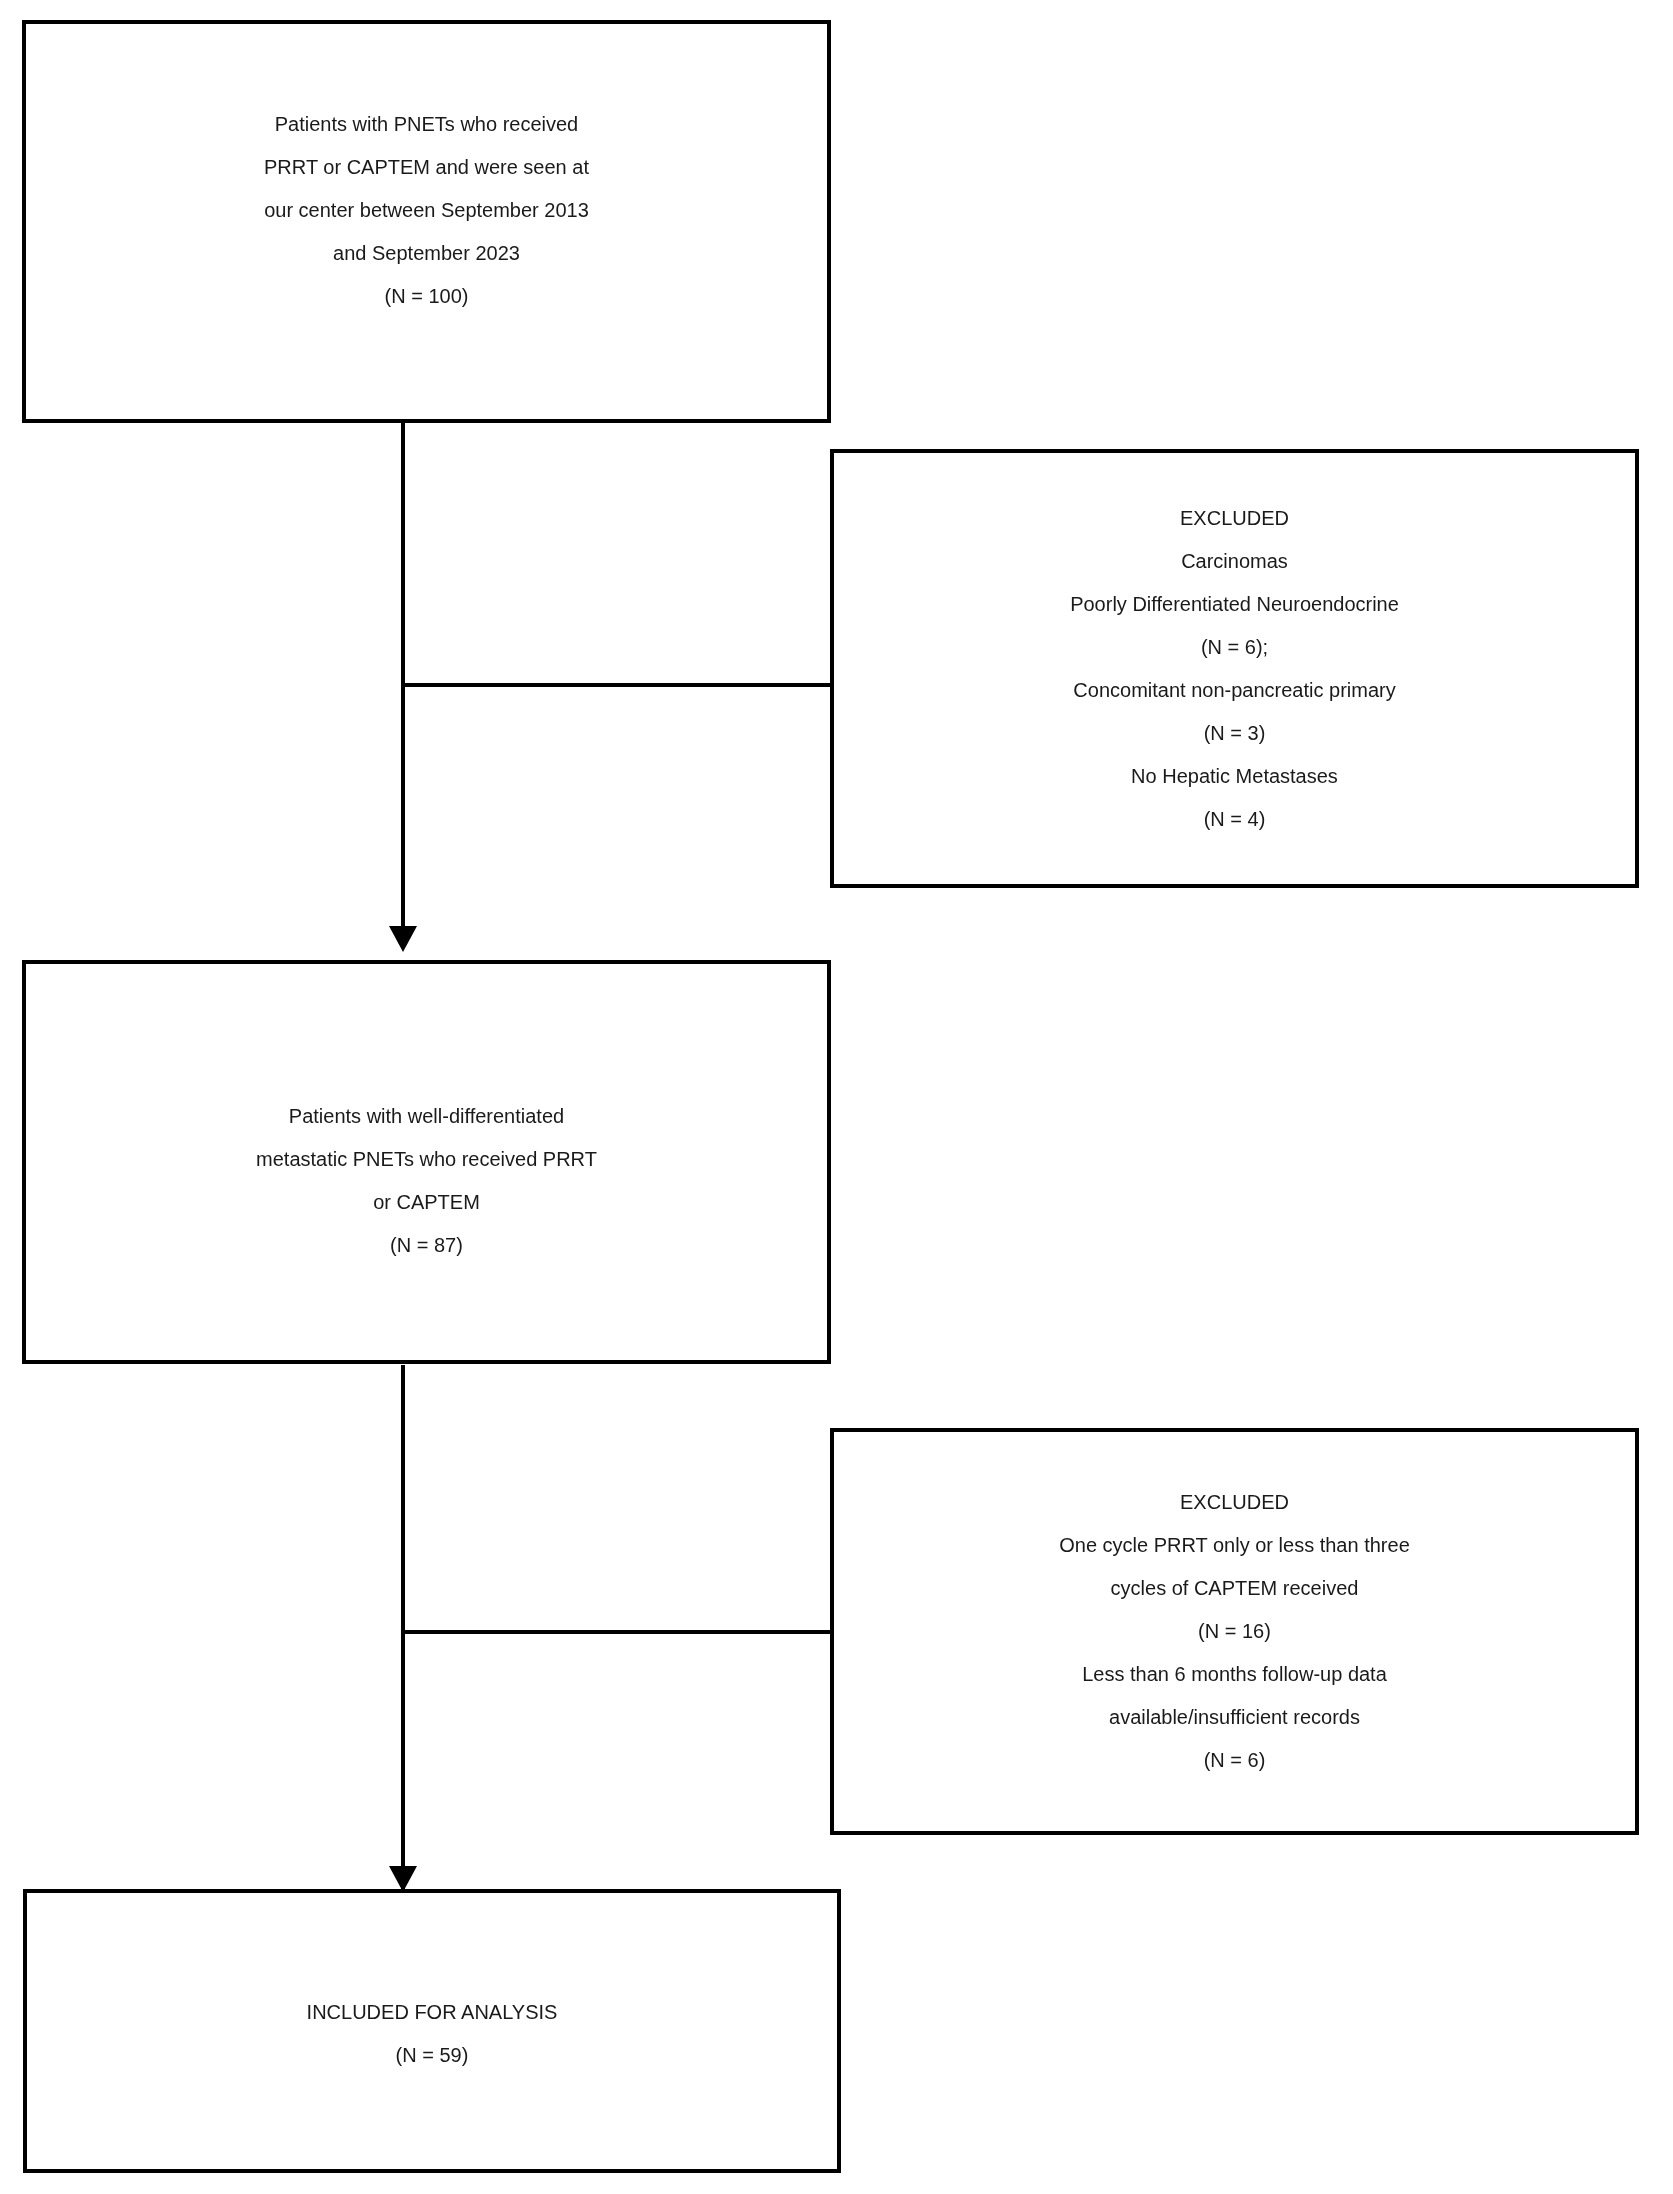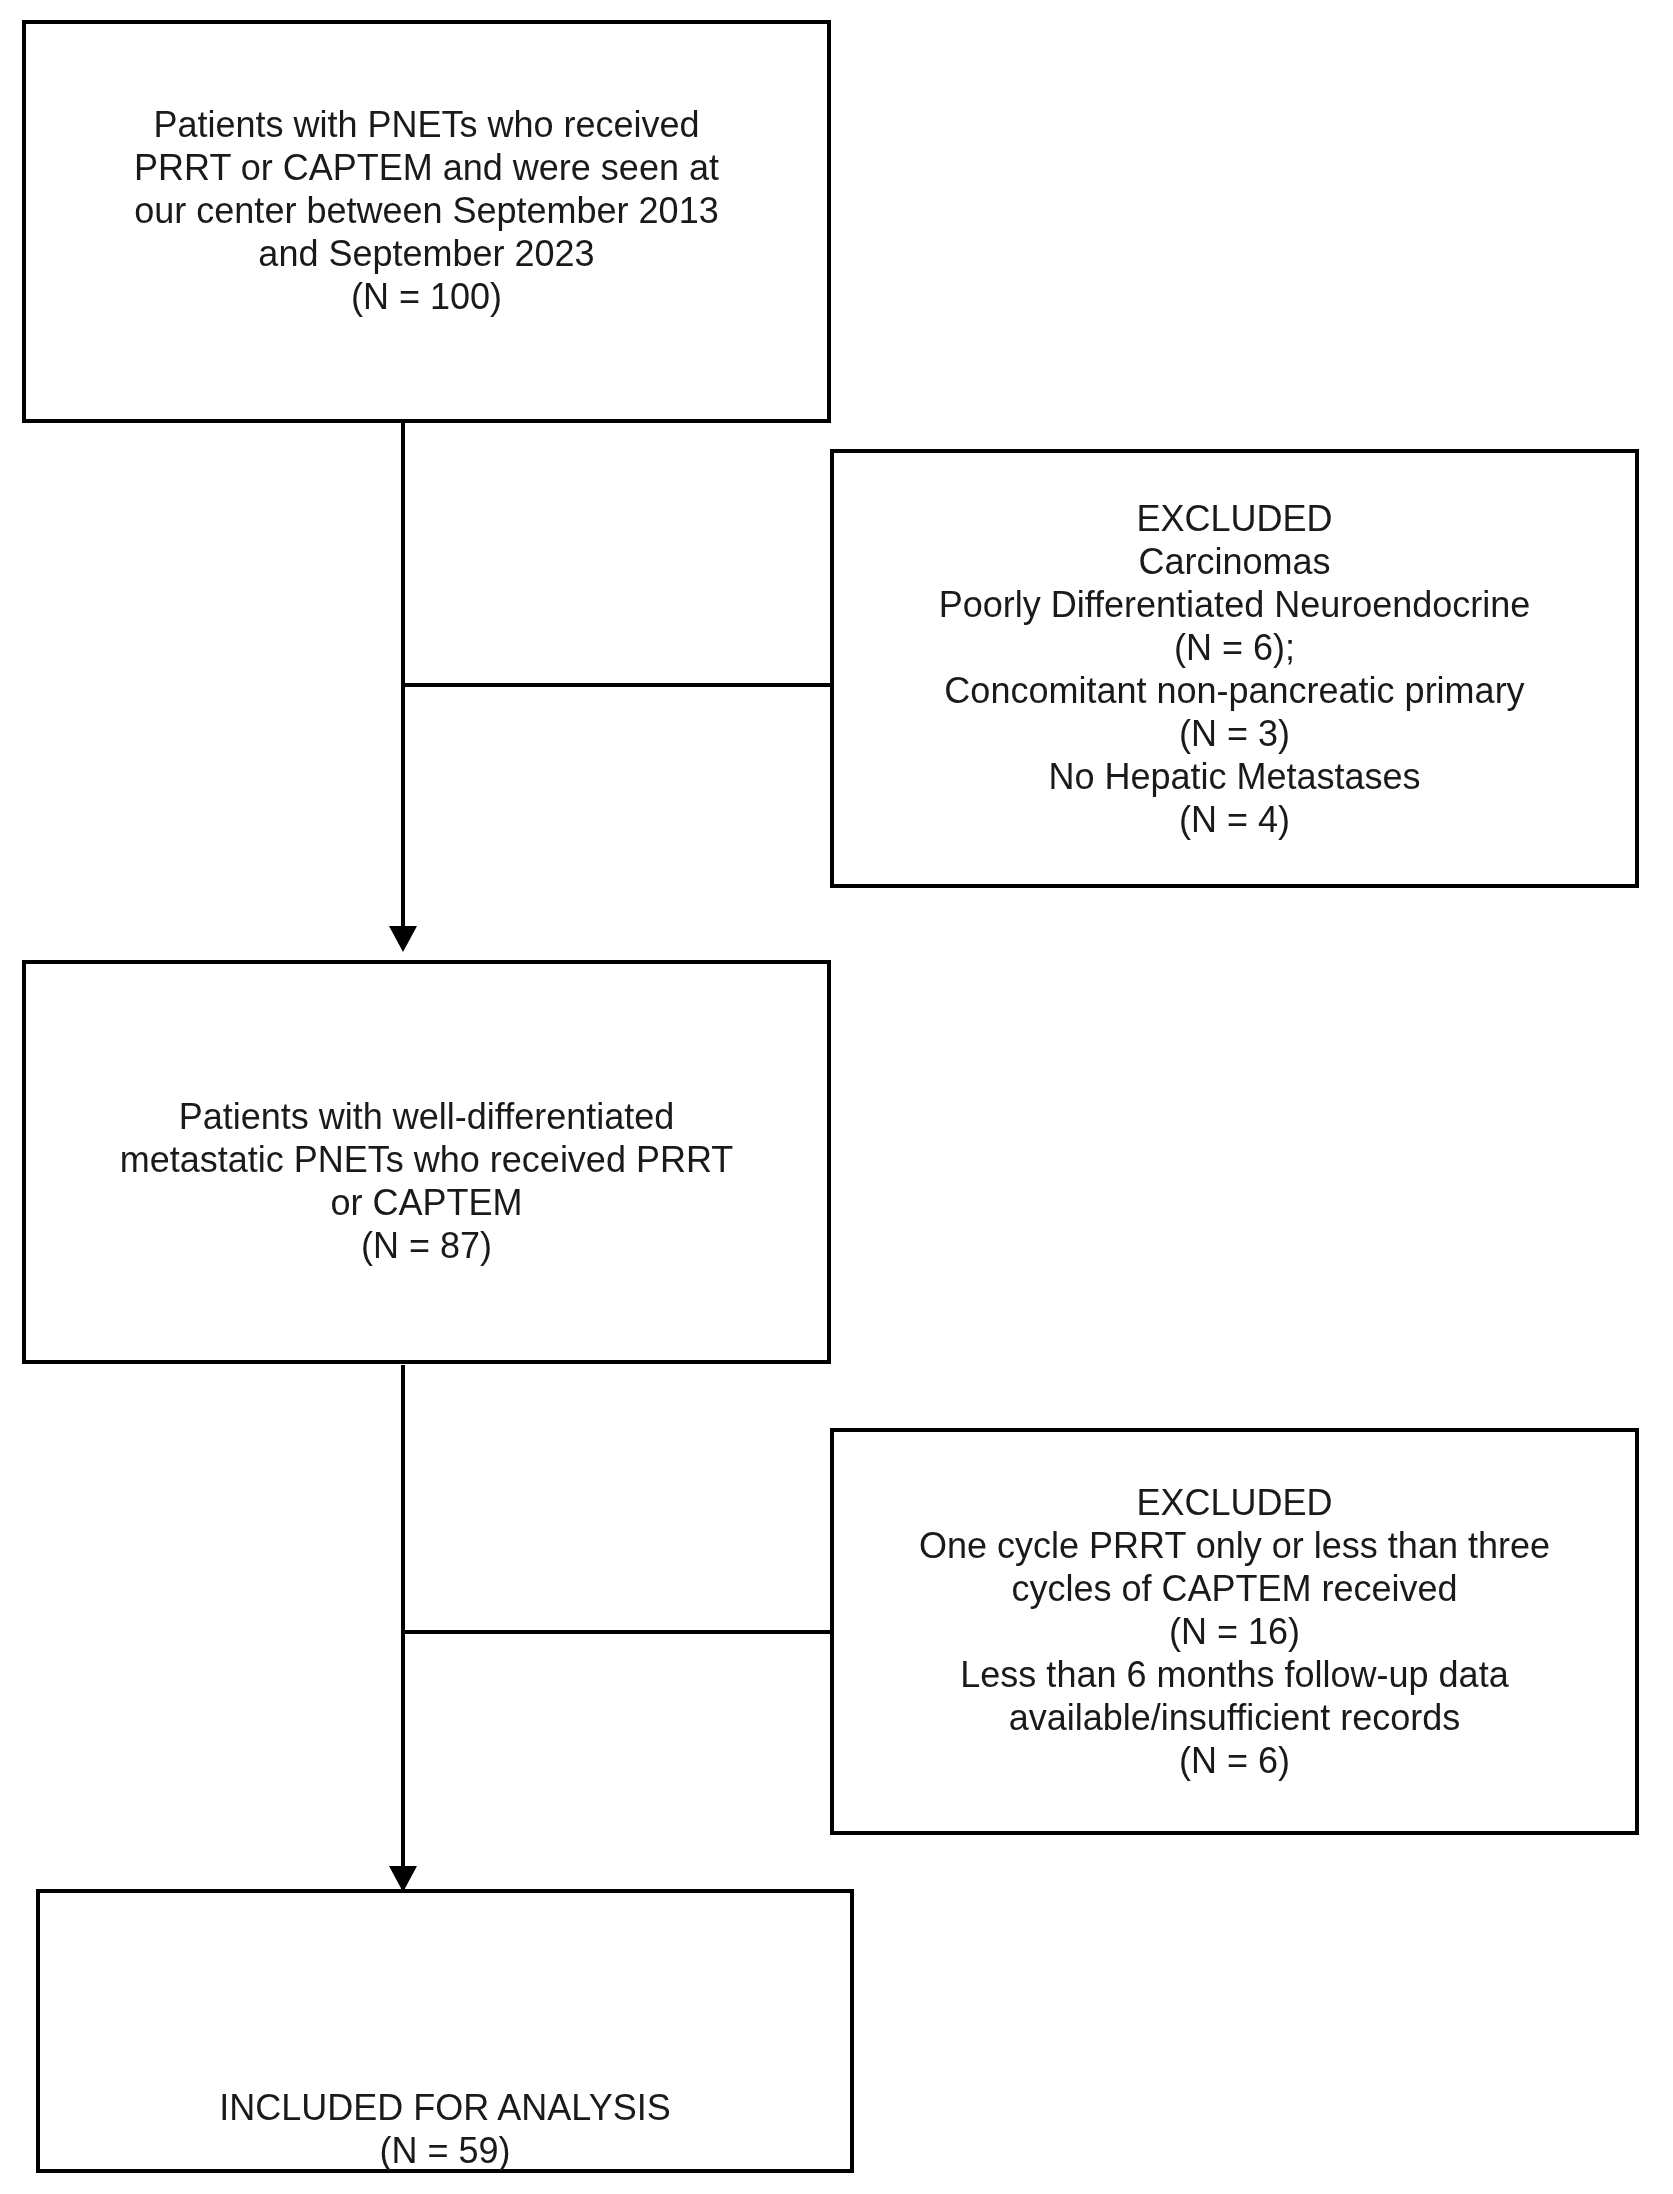--- a/index.html
+++ b/index.html
@@ -26,33 +26,33 @@
     border: 4.3px solid #000000;
     background: #ffffff;
     display: flex;
     flex-direction: column;
     align-items: center;
     justify-content: center;
     text-align: center;
   }
   .node .line {
     display: block;
-    font-size: 36px;
+    font-size: 20px;
     line-height: 43px;
     letter-spacing: 0px;
     white-space: pre;
     color: #1a1a1a;
   }
   .node .line.b { font-weight: normal; }
 
   #box-cohort        { left: 22px;   top: 20px;   width: 809px; height: 403px; }
   #box-excluded-1    { left: 830px; top: 449px;  width: 809px; height: 439px; }
   #box-eligible      { left: 22px;   top: 960px; width: 809px; height: 404px; }
   #box-excluded-2    { left: 830px; top: 1428px; width: 809px; height: 407px; }
-  #box-included      { left: 36px;   top: 1889px; width: 818px; height: 284px; justify-content: flex-end; }
+  #box-included      { left: 23px;   top: 1889px; width: 818px; height: 284px; }
 
   
   #box-cohort .textblock     { transform: translateY(-11px); }
   #box-eligible .textblock   { transform: translateY(7.4px); margin-top: 24px; }
   #box-included .textblock   { transform: translateY(2.5px); }
 
   .textblock { width: 100%; }
 
   
   .vline {

